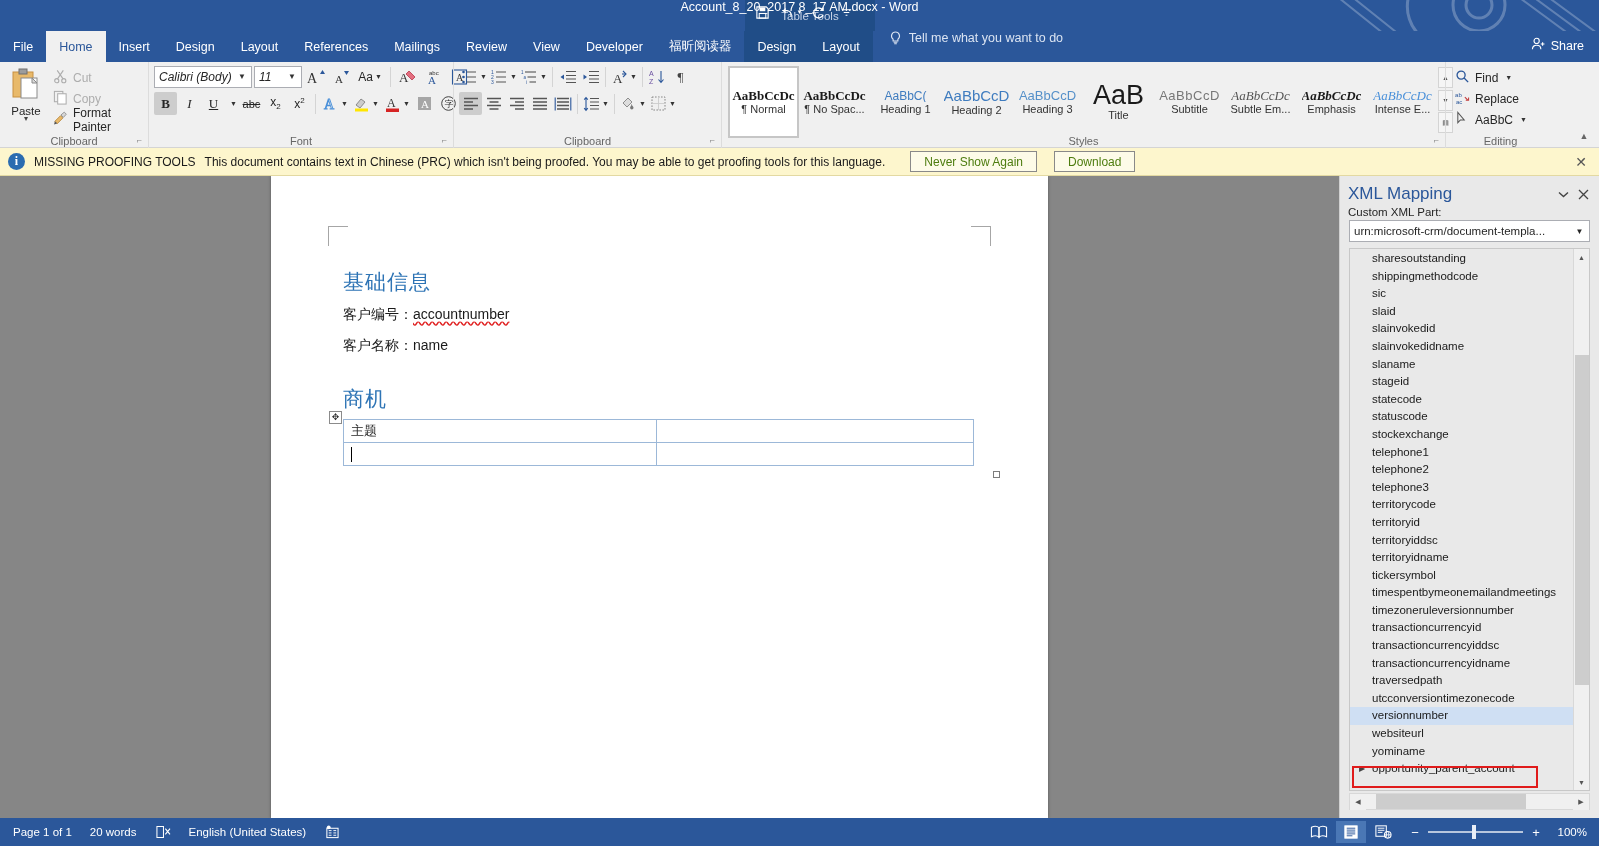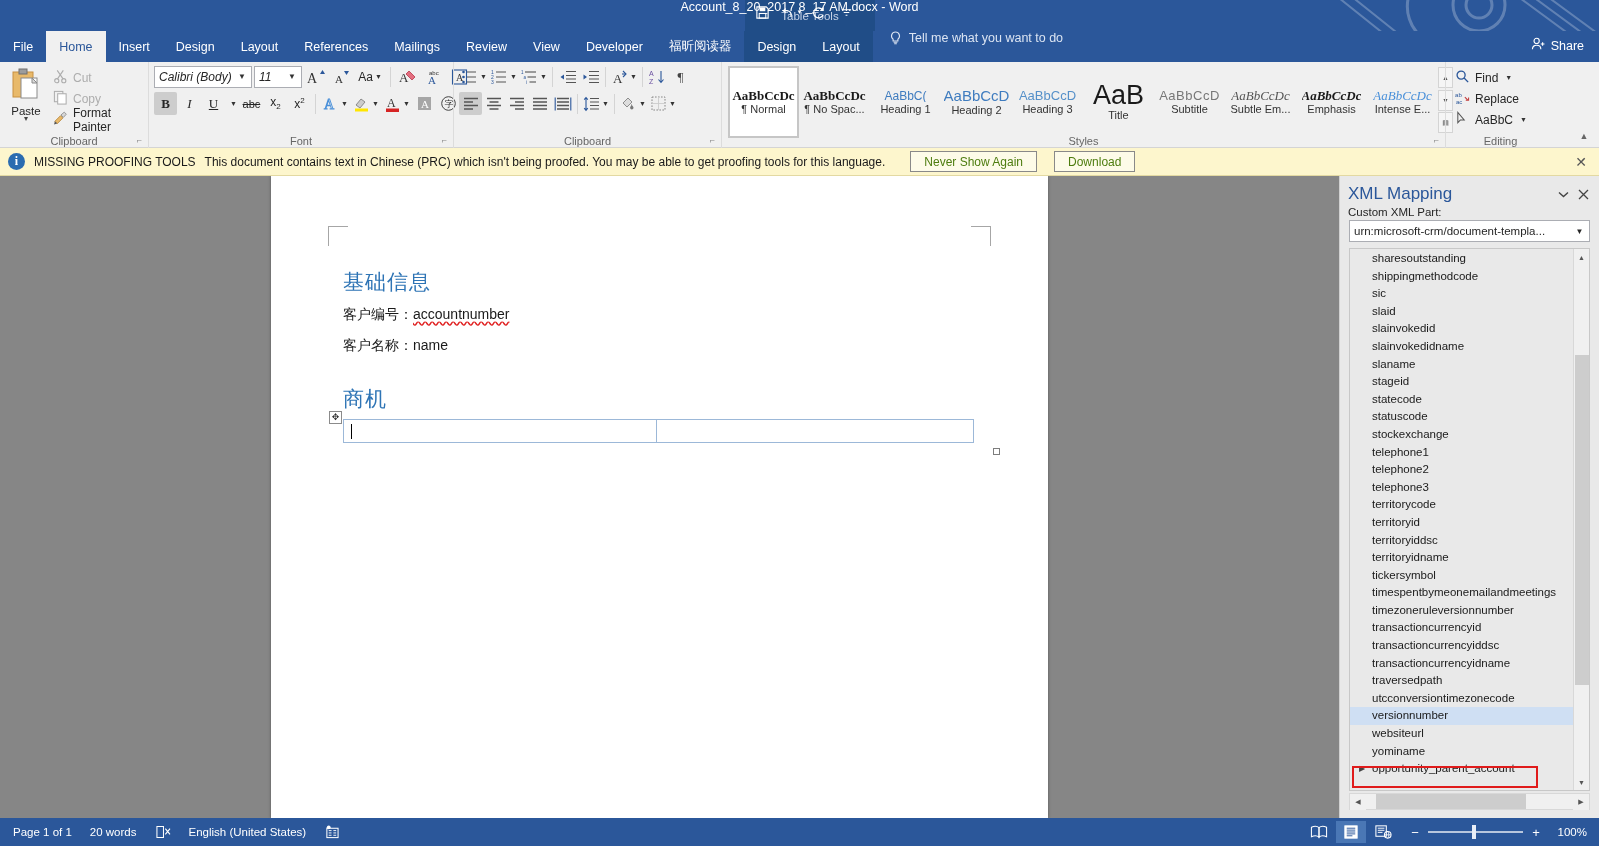--- a/index.html
+++ b/index.html
@@ -715,20 +715,24 @@
         <p class="pline">
           <span>客户名称：</span><span>name</span>
         </p>
 
         <h1 class="h1cn second">商机</h1>
 
         <div class="tblwrap">
           <div class="tbl-handle">✥</div>
           <table class="doctbl">
             <tbody>
+                <tr>
+              <td class="c1">主题</td>
+              <td></td>
+            </tr>
             <tr>
               <td class="c1"><span class="caret-bar"></span></td>
               <td></td>
             </tr>
           </tbody>
             </table>
           <div class="tbl-resize"></div>
         </div>
       </div>
     </div>

